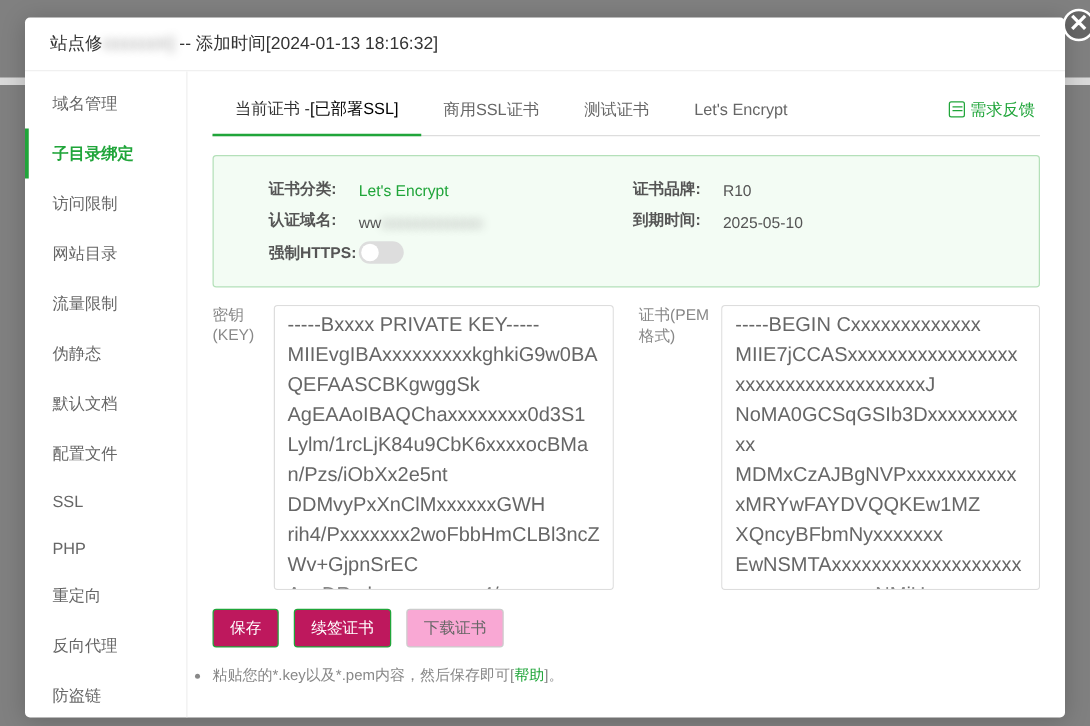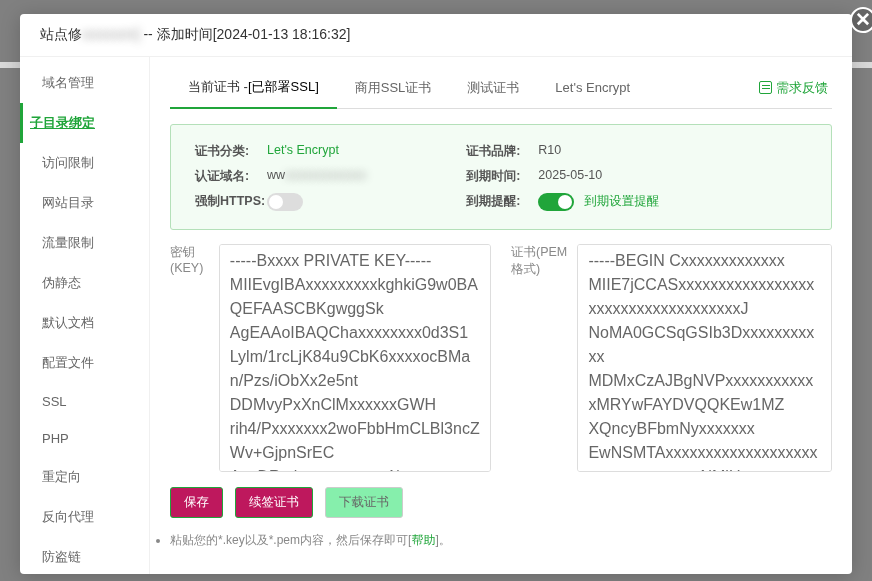--- a/index.html
+++ b/index.html
@@ -58,21 +58,21 @@
     border-right: 1px solid #f0f0f0;
     padding: 6px 0;
     overflow: auto;
   }
   .sidebar-item {
     padding: 11px 22px;
     cursor: pointer;
     color: #666;
     font-size: 13px;
   }
-  .sidebar-item.active { color: #20a53a; font-weight: 600; border-left: 3px solid #20a53a; padding-left: 7px; text-decoration: underline;}
+  .sidebar-item.active { color: #20a53a; font-weight: 600; border-left: 3px solid #20a53a; padding-left: 19px;}
   .content {
     flex: 1;
     padding: 0 20px 15px 20px;
     overflow: auto;
     display: flex;
     flex-direction: column;
   }
   .tabs {
     display: flex;
     align-items: center;
@@ -107,23 +107,24 @@
     background: #f3fcf4;
     border-radius: 3px;
     padding: 14px 24px;
     margin-top: 15px;
     display: flex;
     gap: 100px;
     font-size: 12.5px;
   }
   .info-col > div {
     display: flex;
-    align-items: flex-start;
+    align-items: flex-end;
     padding: 4px 0;
     white-space: nowrap;
+    margin-left: 20px;
   }
   .info-label { font-weight: 600; color: #555; min-width: 72px; }
   .info-link { color: #20a53a; }
   .info-link.hint { margin-left: 10px; }
   
   .switch {
     display: inline-block;
     width: 36px;
     height: 18px;
     border-radius: 18px;
@@ -169,21 +170,21 @@
   .btn-row {
     margin-top: 15px;
     display: flex;
     gap: 12px;
   }
   .btn {
     padding: 6px 13px;
     border-radius: 3px;
     font-size: 12.5px;
     border: 1px solid #ccc;
-    background: #86efac;
+    background: #f9a8d4;
     cursor: pointer;
     color: #666;
   }
   .btn.primary { background: #be185d; border-color: #20a53a; color: #fff; }
   .tip {
     margin-top: 14px;
     color: #888;
     font-size: 12px;
     list-style: disc;
   }
@@ -264,25 +265,20 @@
           </div>
         </div>
         <div class="info-col">
           <div>
             <span class="info-label">证书品牌:</span>
             <span>R10</span>
           </div>
           <div>
             <span class="info-label">到期时间:</span>
             <span>2025-05-10</span>
-          </div>
-          <div>
-            <span class="info-label">到期提醒:</span>
-            <span class="switch on"></span>
-            <a class="info-link hint">到期设置提醒</a>
           </div>
         </div>
       </div>
 
       <div class="cert-area">
         <div class="cert-col">
           <span class="cert-label">密钥(KEY)</span>
           <textarea class="cert-text" style="">-----Bxxxx PRIVATE KEY-----
 MIIEvgIBAxxxxxxxxxkghkiG9w0BAQEFAASCBKgwggSk
 AgEAAoIBAQChaxxxxxxxx0d3S1

